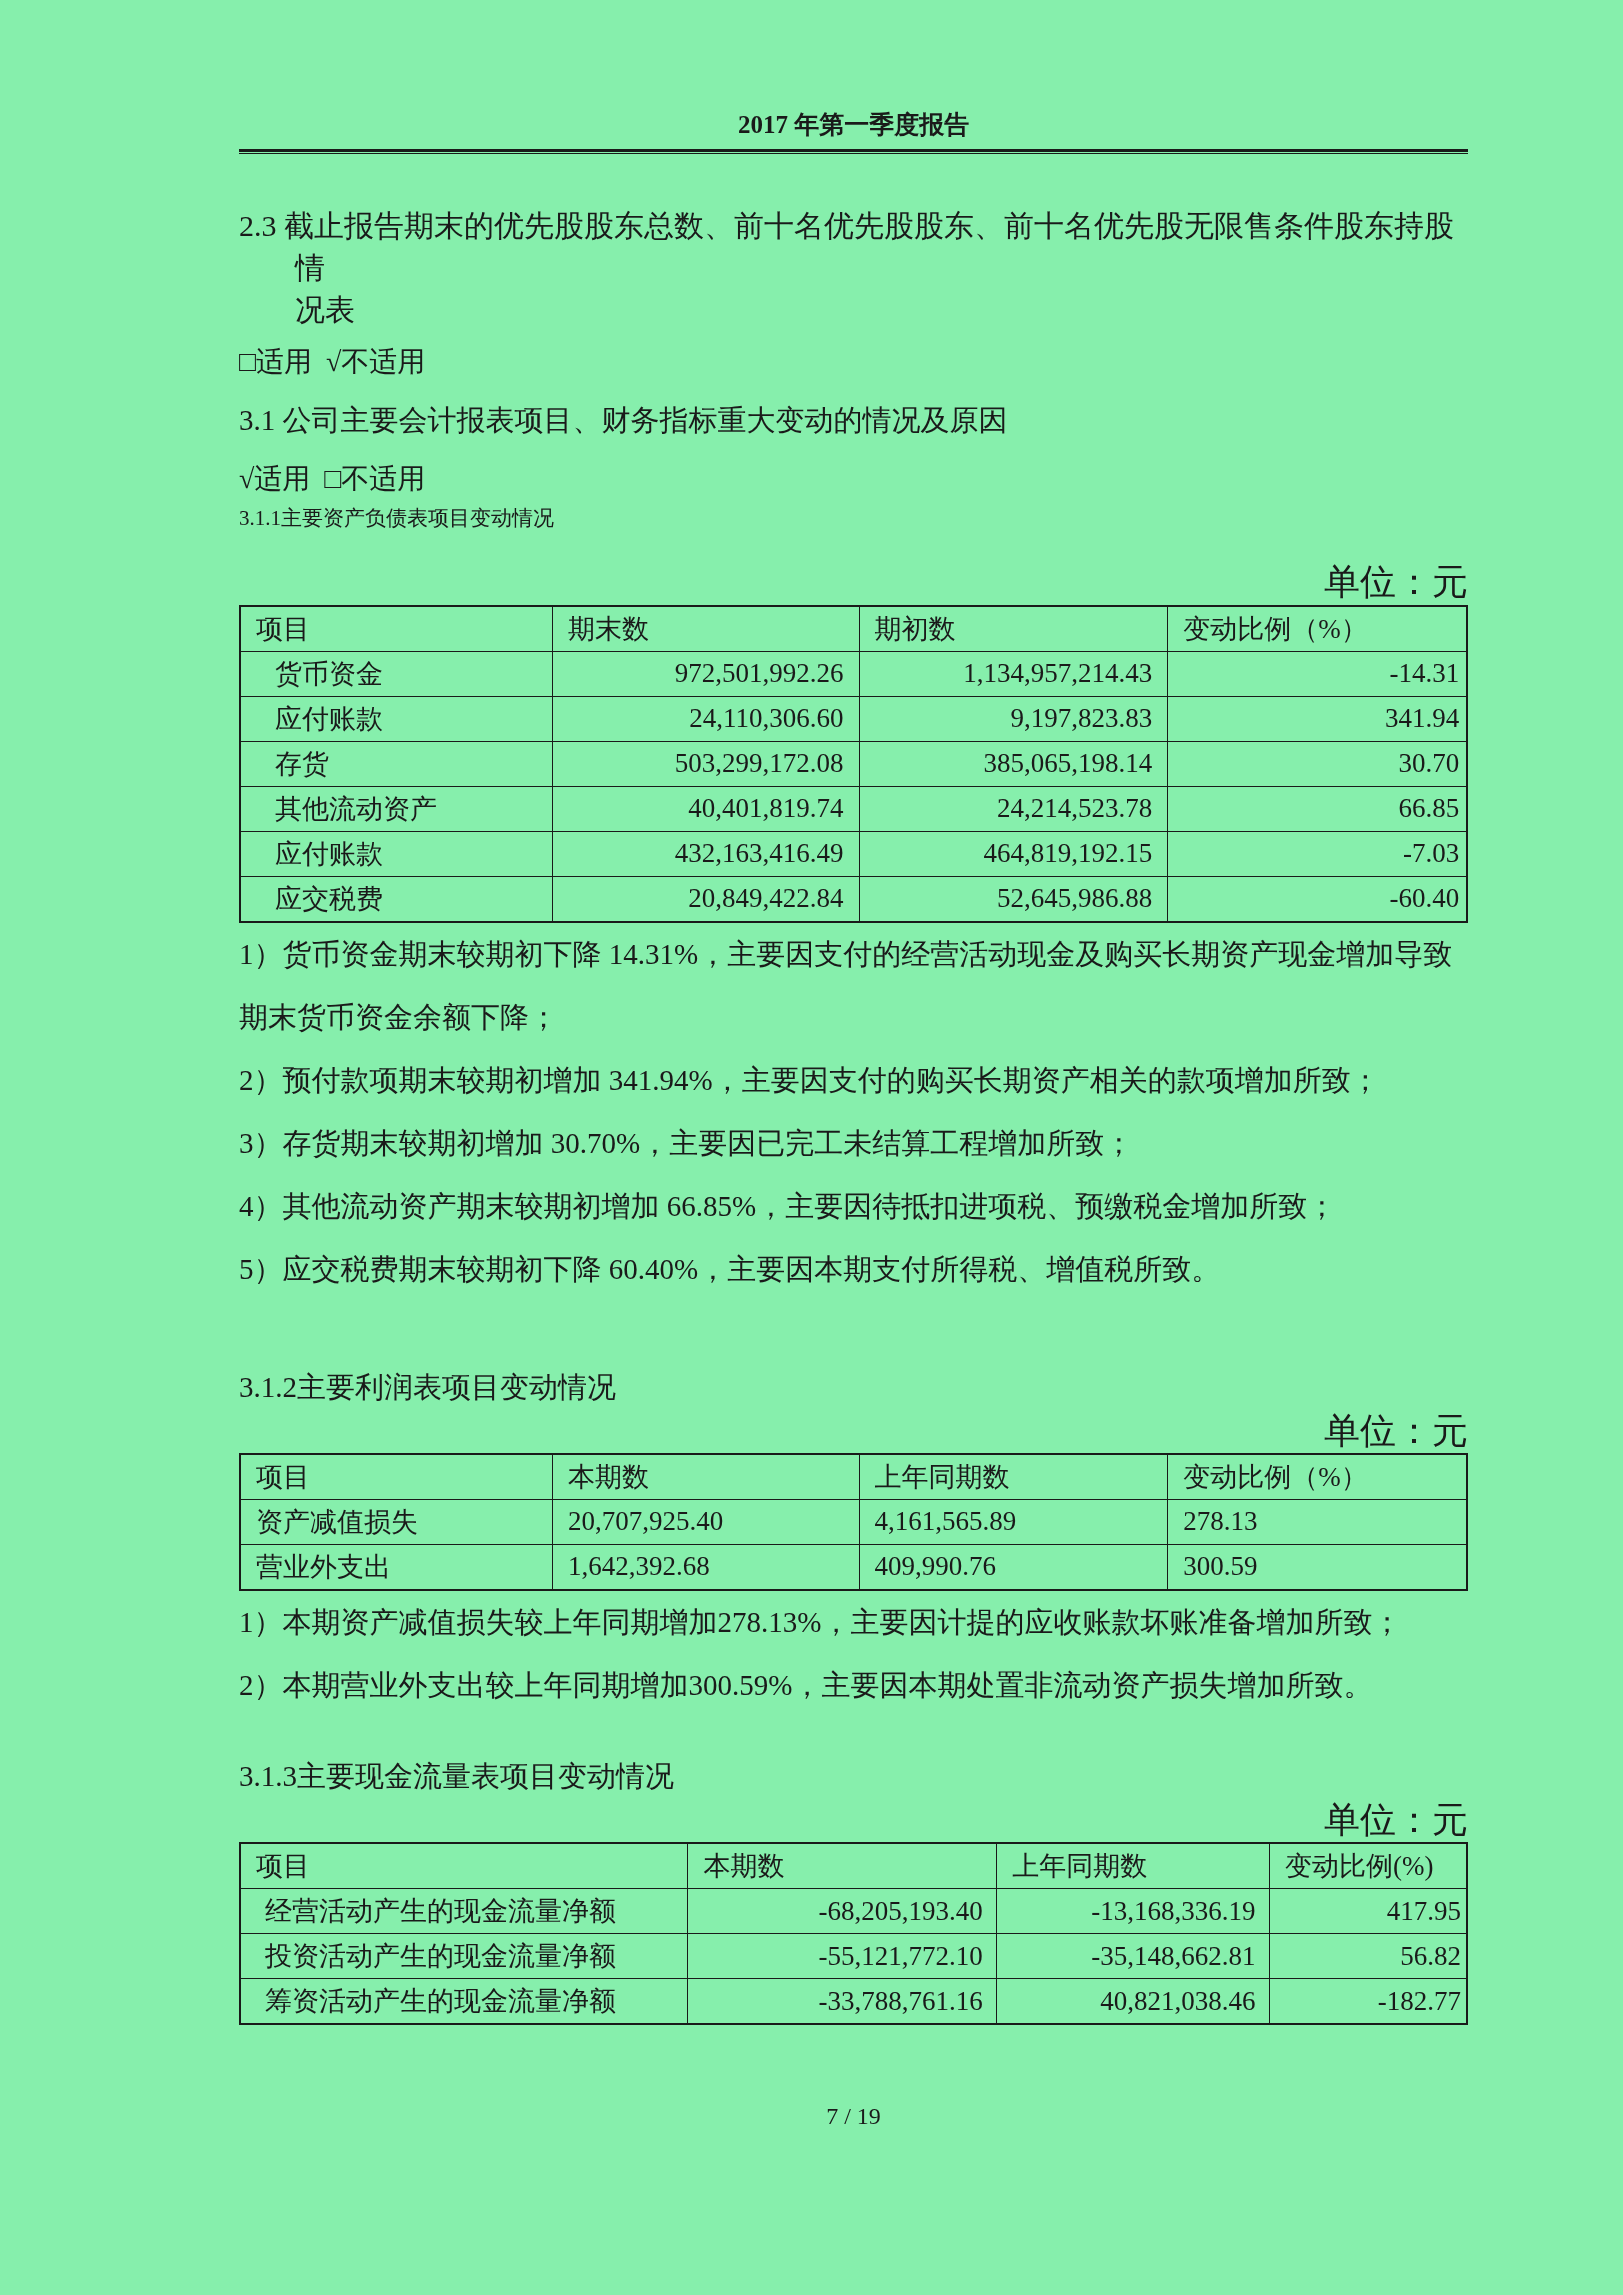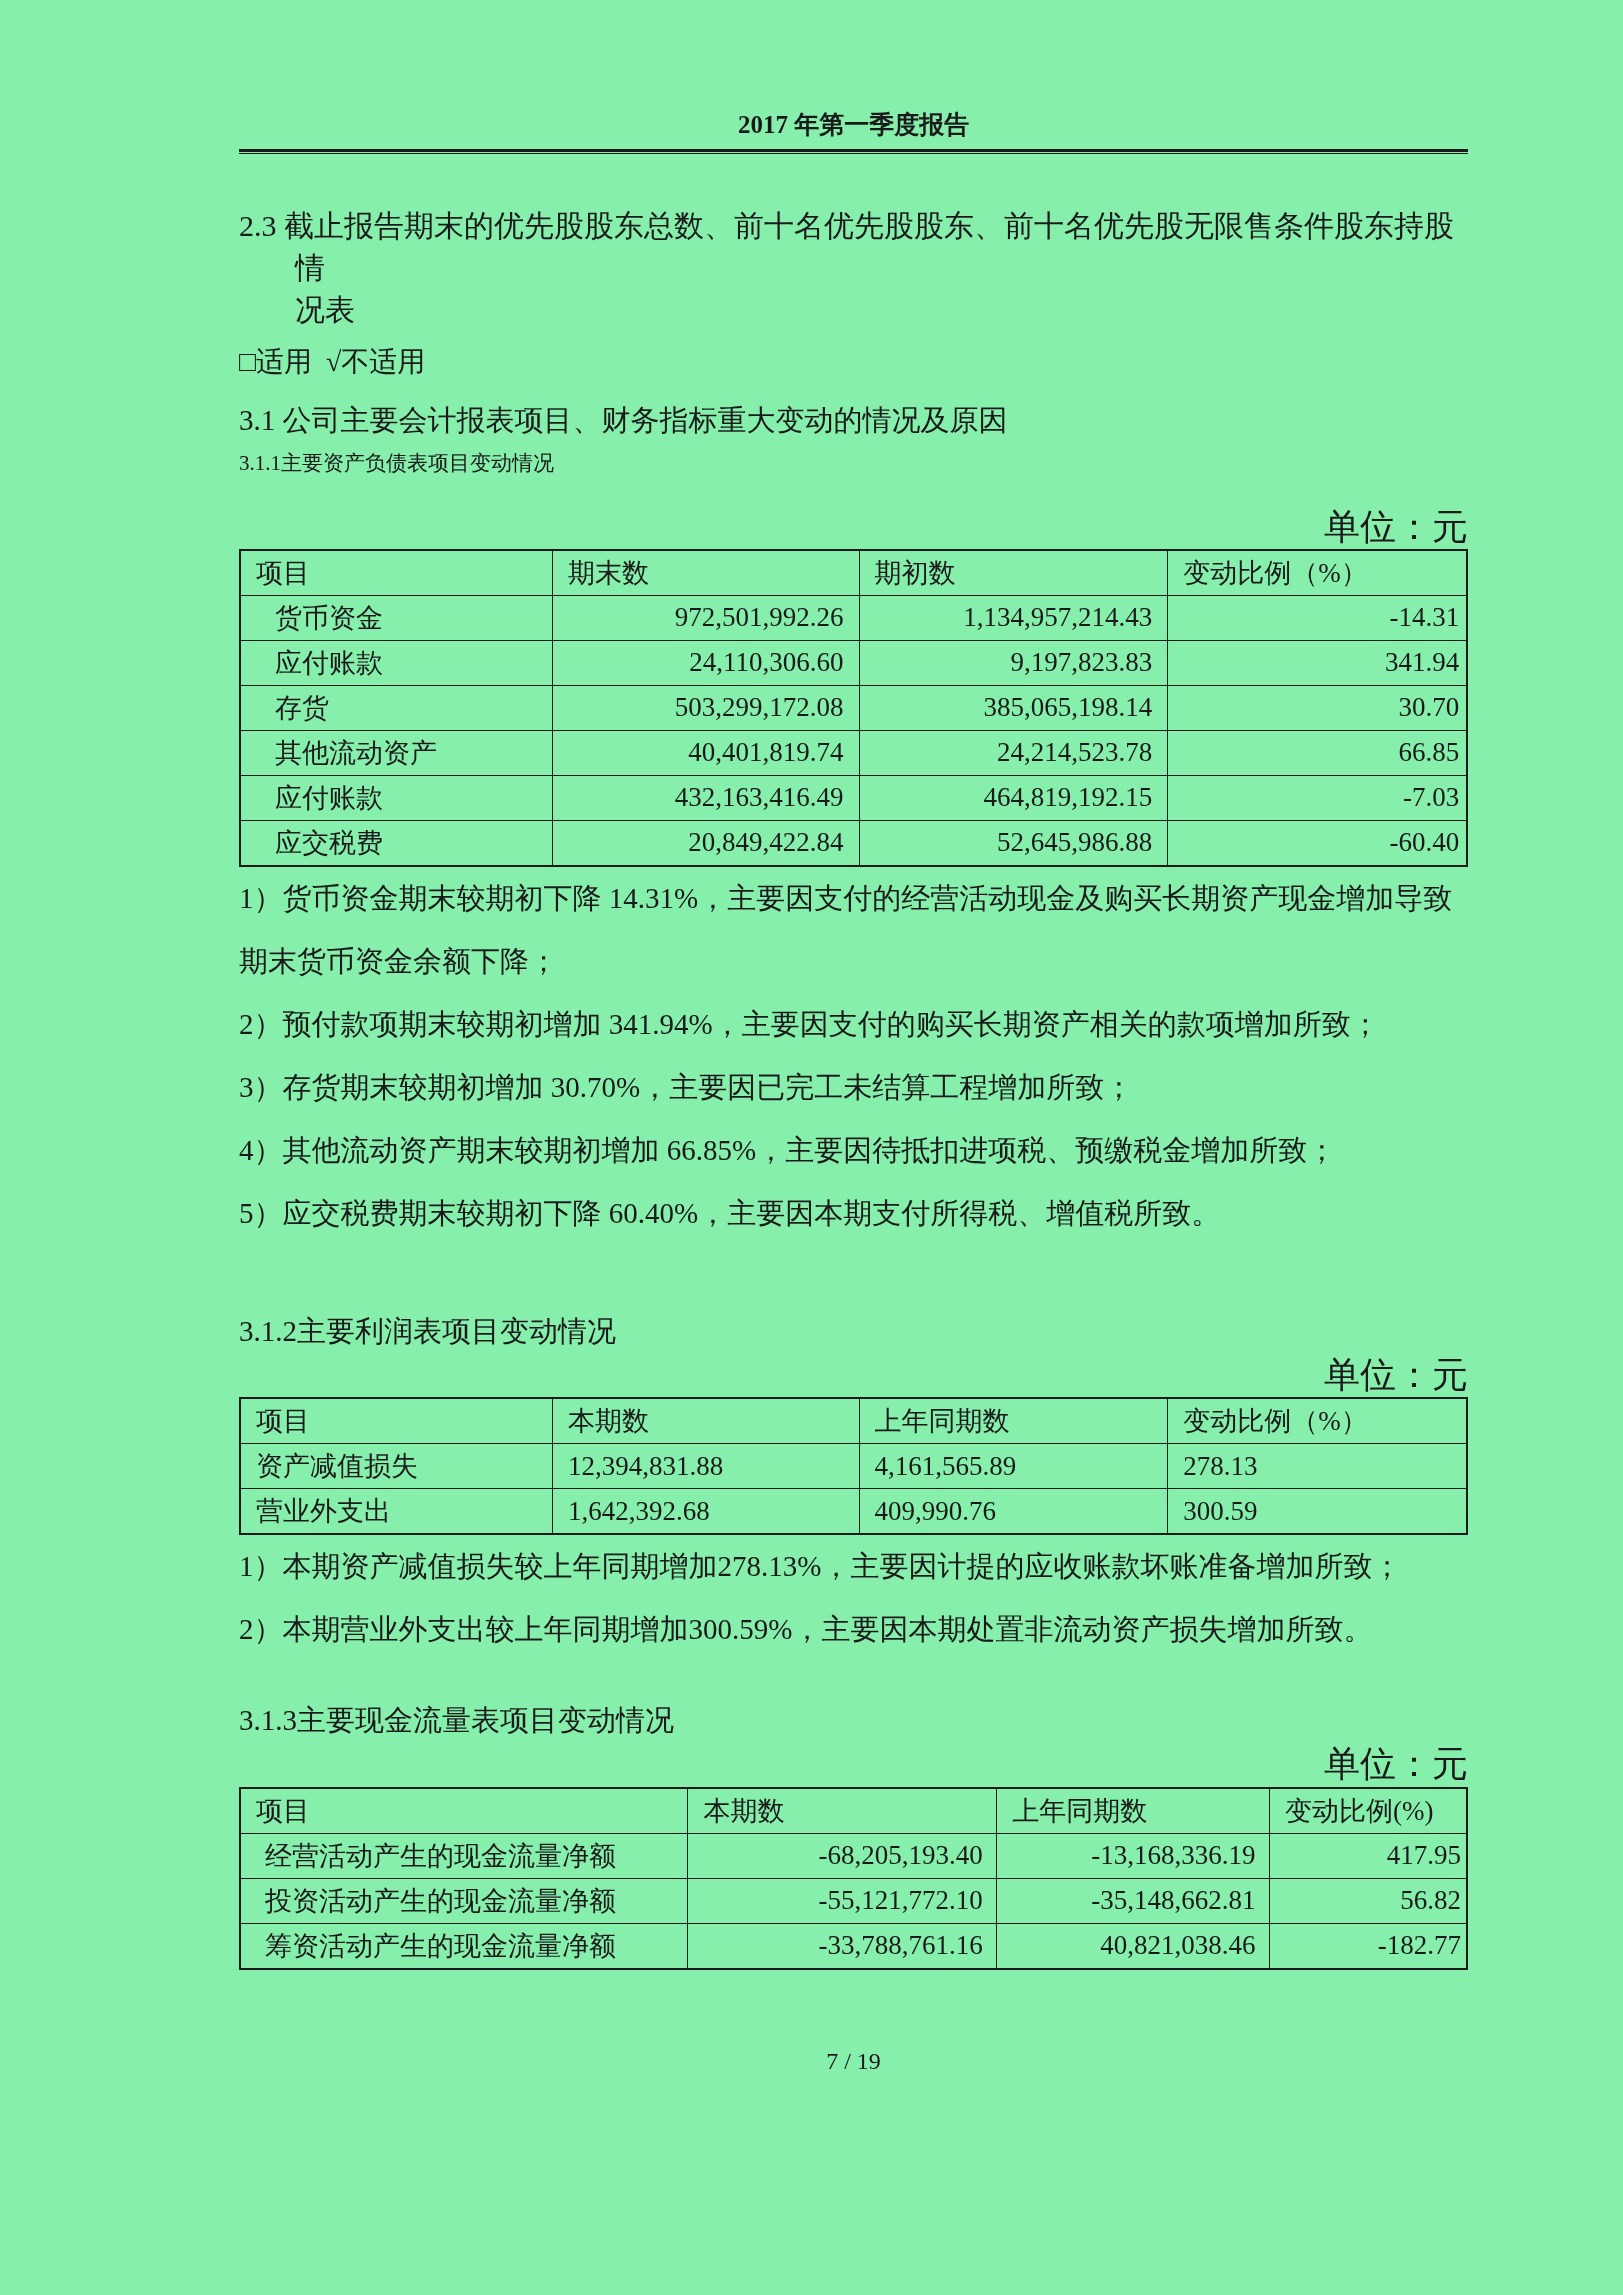--- a/index.html
+++ b/index.html
@@ -81,20 +81,21 @@
 
   <div class="doc-title">2017 年第一季度报告</div>
   <div class="header-rule"></div>
 
   <p class="para para-23">2.3 截止报告期末的优先股股东总数、前十名优先股股东、前十名优先股无限售条件股东持股情
 况表</p>
   <p class="applicable">□适用  √不适用</p>
 
 
   <p class="para h31">3.1 公司主要会计报表项目、财务指标重大变动的情况及原因</p>
+  <p class="applicable applicable-31">√适用  □不适用</p>
 
   <p class="para h311">3.1.1主要资产负债表项目变动情况</p>
   <p class="unit">单位：元</p>
 
   <table class="t1">
     <thead>
       <tr>
           <th>项目</th>
           <th>期末数</th>
           <th>期初数</th>
@@ -158,21 +159,21 @@
       <tr>
           <th>项目</th>
           <th>本期数</th>
           <th>上年同期数</th>
           <th>变动比例（%）</th>
         </tr>
     </thead>
     <tbody>
         <tr>
           <td>资产减值损失</td>
-          <td>12,394,831.88</td>
+          <td>20,707,925.40</td>
           <td>4,161,565.89</td>
           <td>278.13</td>
         </tr>
         <tr>
           <td>营业外支出</td>
           <td>1,642,392.68</td>
           <td>409,990.76</td>
           <td>300.59</td>
         </tr>
       </tbody>

